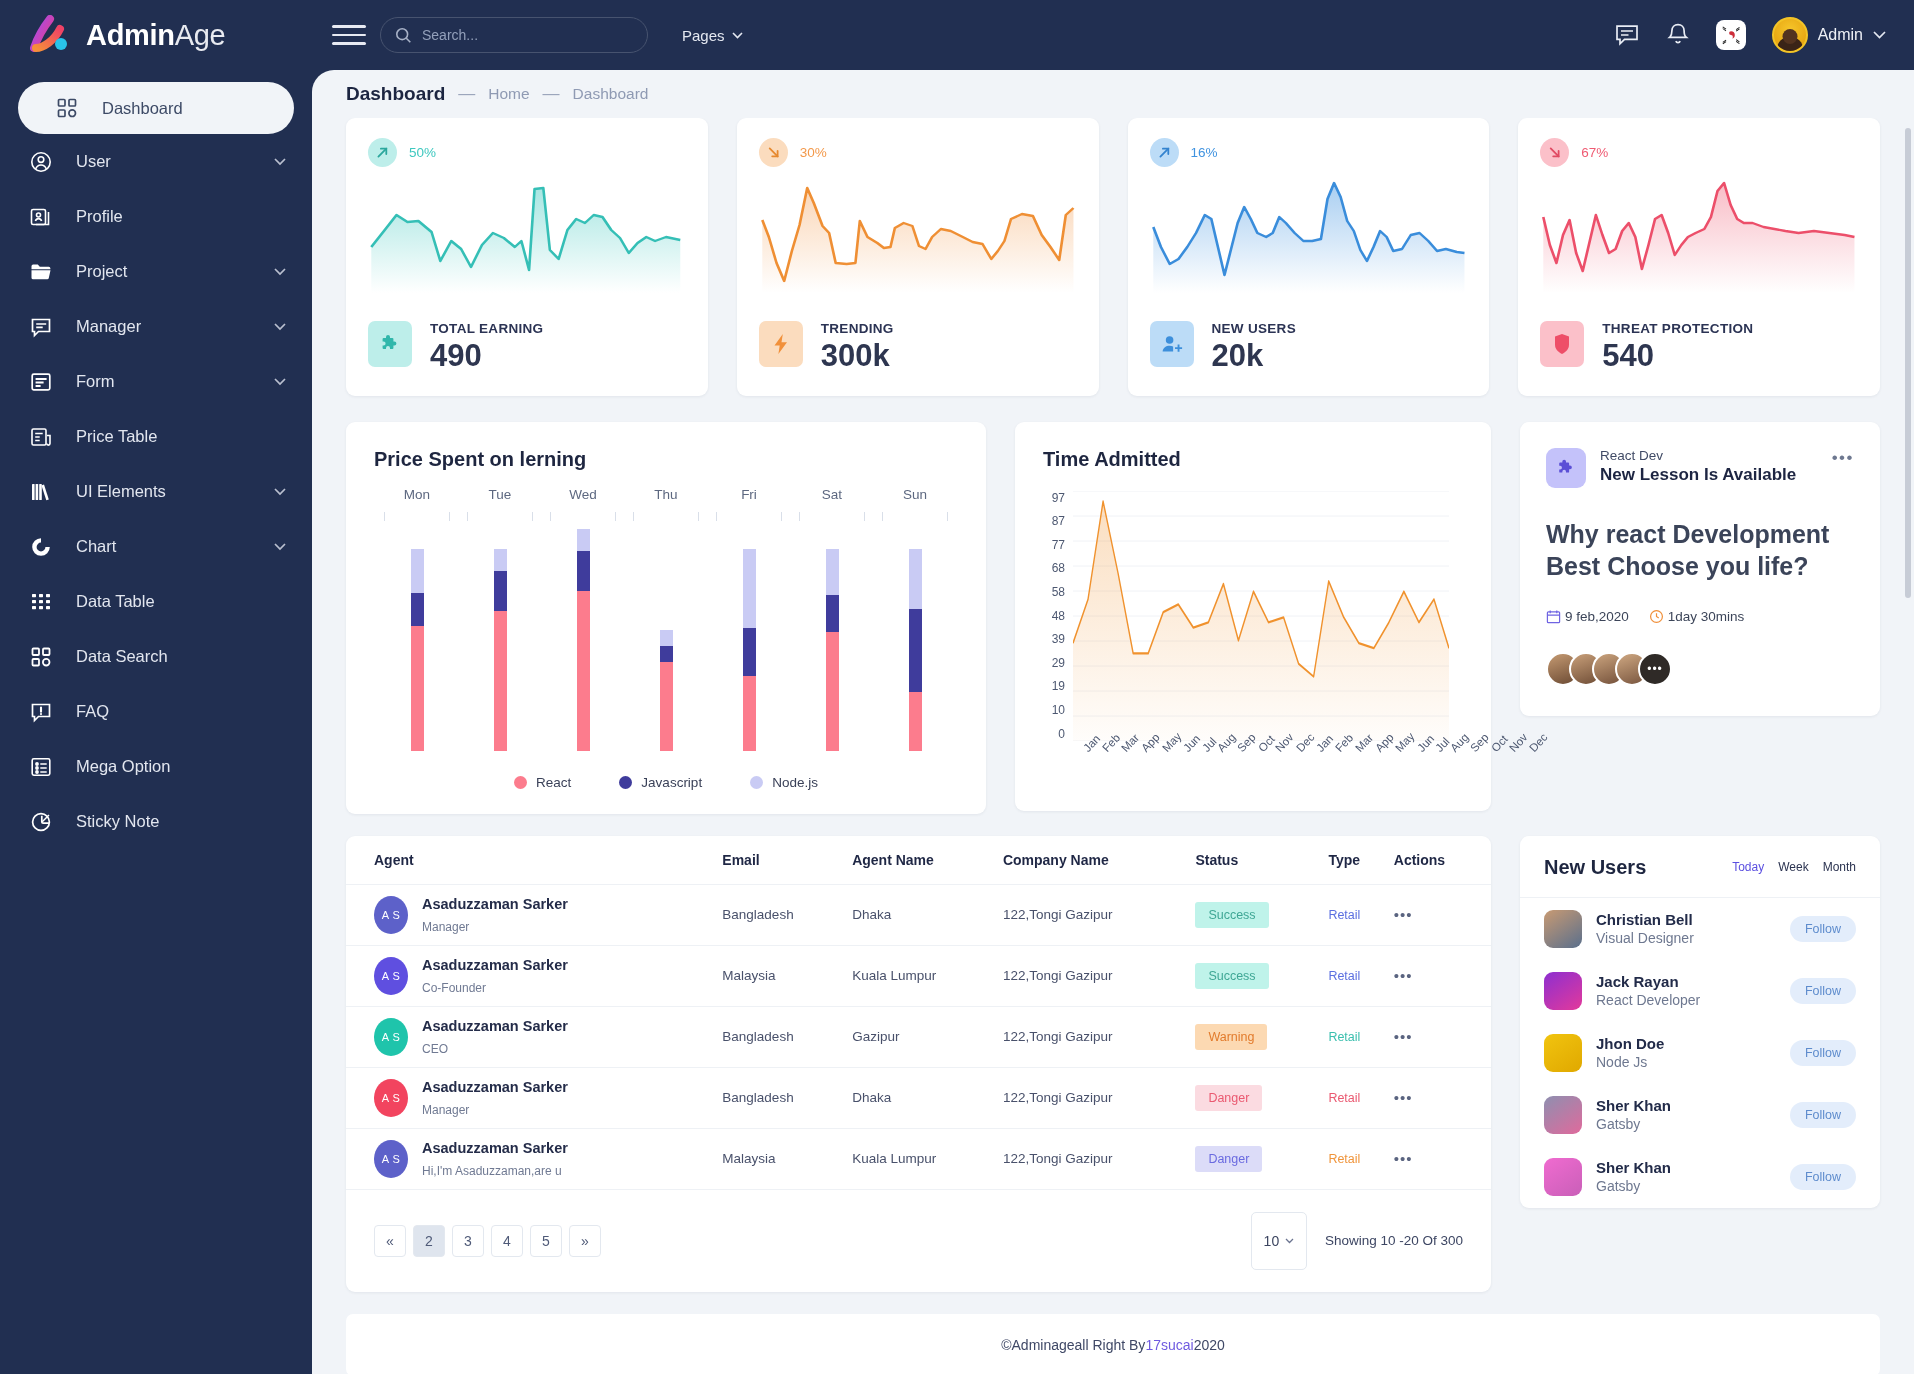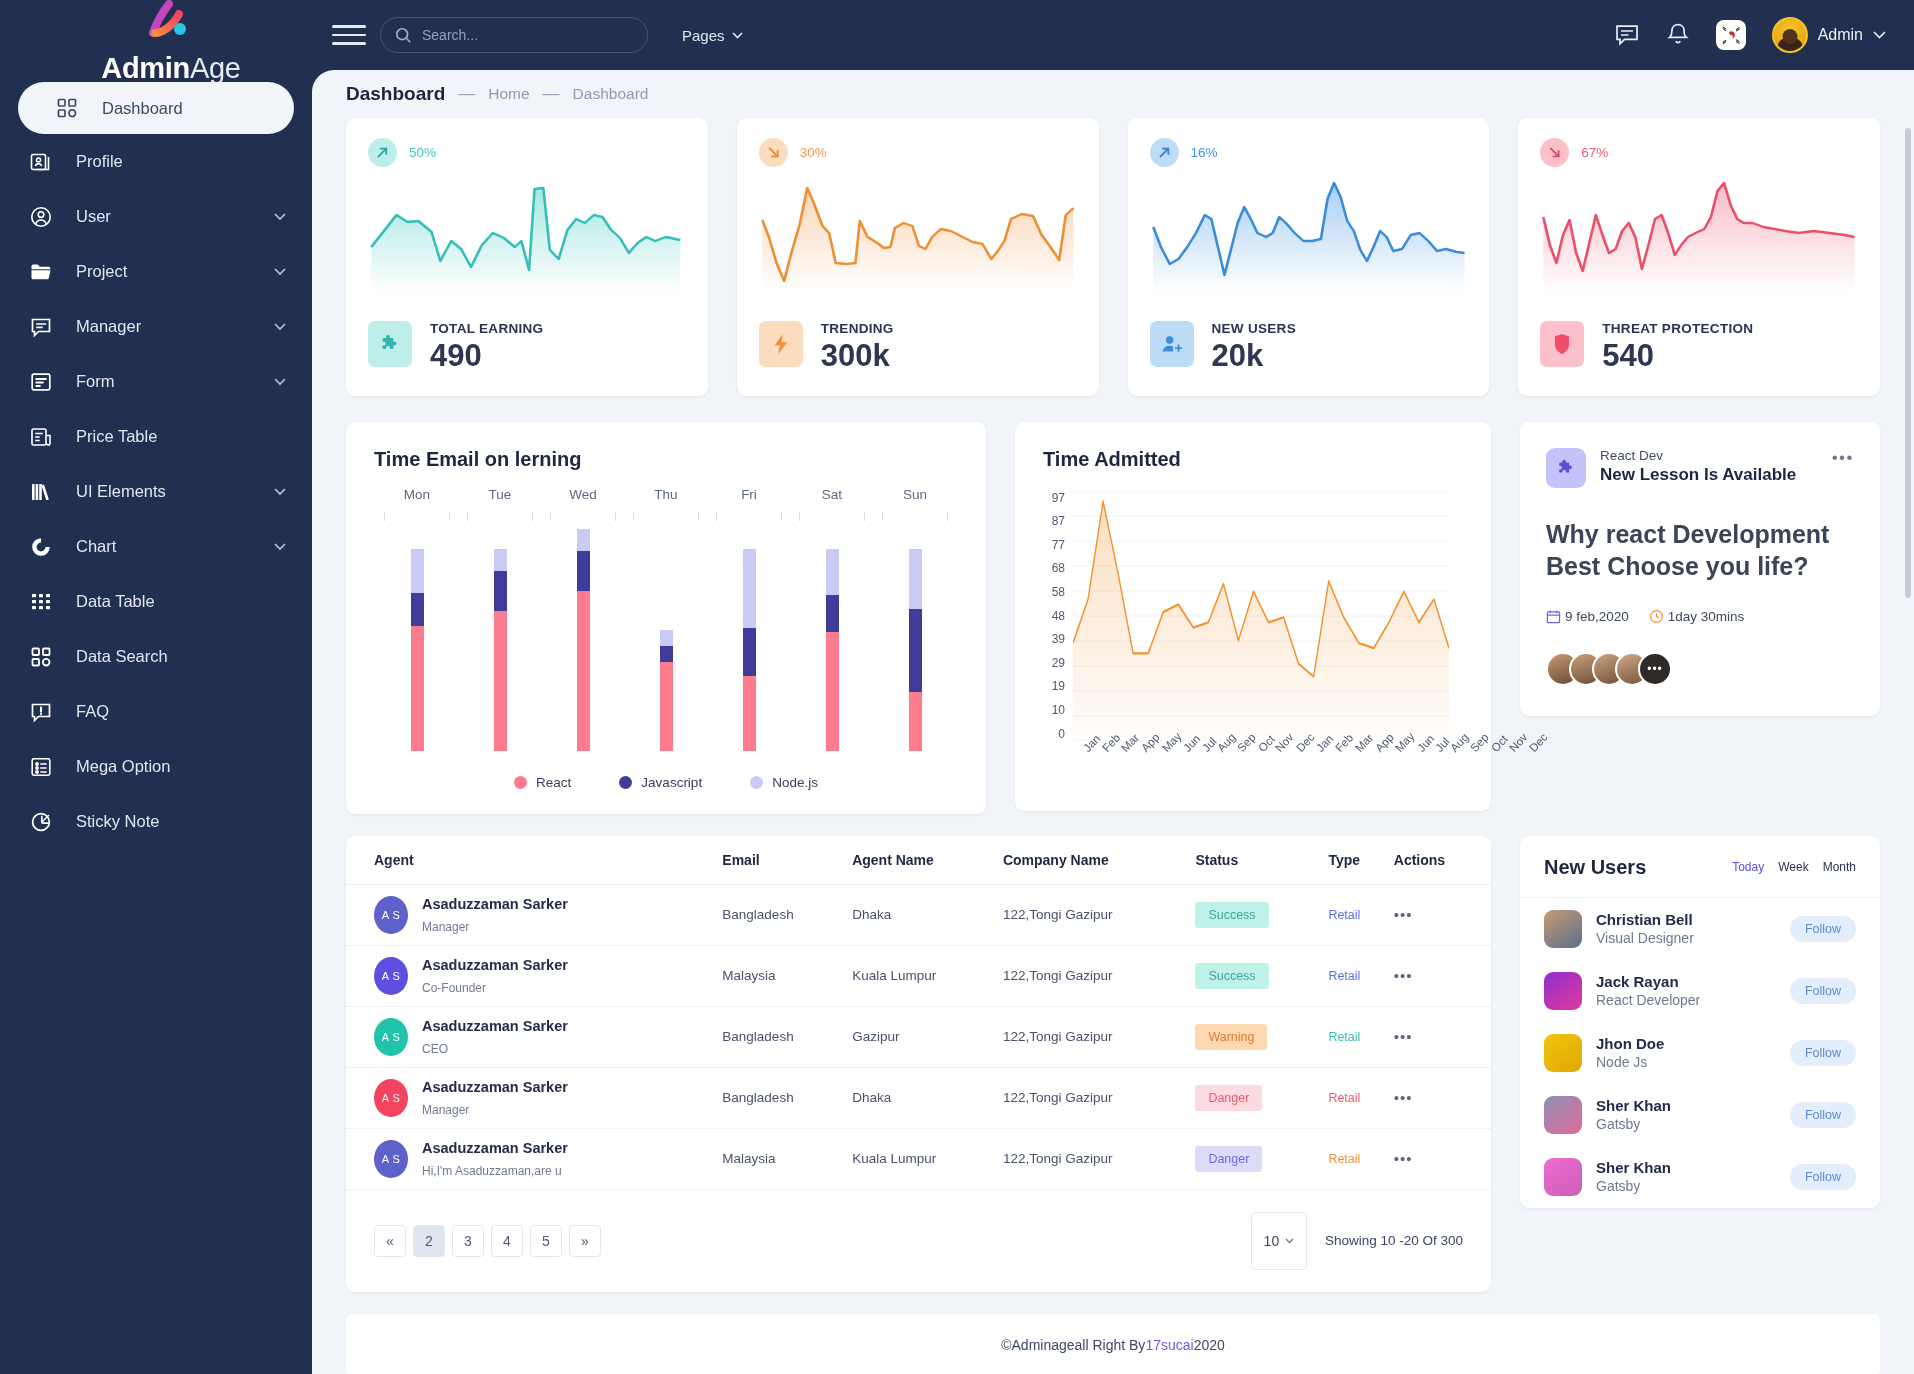--- a/index.html
+++ b/index.html
@@ -11,21 +11,21 @@
   }
   .app { display: flex; width: 1914px; height: 1374px; }
 
   
   .sidebar {
     width: 312px; flex: 0 0 312px;
     background: #212f51;
     position: relative;
     padding-top: 0;
   }
-  .brand { height: 70px; display: flex; align-items: center; padding-left: 30px; gap: 12px; flex-direction: column; }
+  .brand { height: 70px; display: flex; align-items: center; padding-left: 30px; gap: 12px; }
   .brand-logo { width: 44px; height: 40px; position: relative; }
   .brand-name { font-size: 29px; font-weight: bold; color: #ffffff; letter-spacing: -0.3px; }
   .brand-name .light { font-weight: 400; color: #e8eaf0; }
 
   .nav { margin-top: 12px; }
   .nav-item {
     height: 55px; display: flex; align-items: center;
     padding: 0 24px 0 28px; margin: 0 0 0 0;
     color: #e2e6ef; font-size: 16.5px;
     position: relative; cursor: pointer;
@@ -237,43 +237,43 @@
             <rect x="1.5" y="12" width="6.5" height="6.5" rx="1"></rect>
               <circle cx="15.2" cy="15.2" r="3.3"></circle>
           </svg>
         </span>
         <span class="label">Dashboard</span>
       </div>
 
       <div class="nav-item">
         <span class="ic">
           <svg class="i" width="22" height="22" viewBox="0 0 22 22" fill="none" stroke="#fff" stroke-width="1.6">
+              <circle cx="11" cy="11" r="9.2"></circle>
+              <circle cx="11" cy="8.6" r="2.8"></circle>
+              <path d="M5.6 18.2c.9-2.8 3-4.2 5.4-4.2s4.5 1.4 5.4 4.2"></path>
+            </svg>
+        </span>
+        <span class="label">User</span>
+        <span class="chev">
+            <svg class="i" width="12" height="8" viewBox="0 0 12 8" fill="none" stroke="#dfe4ef" stroke-width="1.7">
+              <path d="M1 1l5 5 5-5"></path>
+            </svg>
+          </span>
+      </div>
+
+      <div class="nav-item">
+        <span class="ic">
+          <svg class="i" width="22" height="22" viewBox="0 0 22 22" fill="none" stroke="#fff" stroke-width="1.6">
               <rect x="1.5" y="3.5" width="14" height="15" rx="1.6"></rect>
               <path d="M18.5 6v12.5H6"></path>
               <circle cx="8.5" cy="9" r="2"></circle>
               <path d="M5.4 15c.5-1.6 1.8-2.4 3.1-2.4s2.6.8 3.1 2.4"></path>
             </svg>
         </span>
         <span class="label">Profile</span>
-      </div>
-
-      <div class="nav-item">
-        <span class="ic">
-          <svg class="i" width="22" height="22" viewBox="0 0 22 22" fill="none" stroke="#fff" stroke-width="1.6">
-              <circle cx="11" cy="11" r="9.2"></circle>
-              <circle cx="11" cy="8.6" r="2.8"></circle>
-              <path d="M5.6 18.2c.9-2.8 3-4.2 5.4-4.2s4.5 1.4 5.4 4.2"></path>
-            </svg>
-        </span>
-        <span class="label">User</span>
-        <span class="chev">
-            <svg class="i" width="12" height="8" viewBox="0 0 12 8" fill="none" stroke="#dfe4ef" stroke-width="1.7">
-              <path d="M1 1l5 5 5-5"></path>
-            </svg>
-          </span>
       </div>
 
       <div class="nav-item">
         <span class="ic">
           <svg class="i" width="22" height="20" viewBox="0 0 22 20" fill="#fff">
               <path d="M1.5 4.2A1.7 1.7 0 013.2 2.5h4.6l2 2.3h8.9a1.7 1.7 0 011.7 1.7v.7H1.5z"></path>
               <path d="M1.5 8.2h19L18.8 16a1.6 1.6 0 01-1.6 1.3H3.1A1.6 1.6 0 011.5 15.7z"></path>
             </svg>
         </span>
         <span class="label">Project</span>
@@ -646,21 +646,21 @@
                 <div class="stat-title">THREAT PROTECTION</div>
                 <div class="stat-value">540</div>
               </span>
             </div>
           </div>
         </div>
 
         <div class="mid-row">
 
           <div class="card learn-card">
-            <div class="card-title">Time Email on lerning</div>
+            <div class="card-title">Price Spent on lerning</div>
             <div class="bars" id="barsHost">
                 <div class="bar-col">
                   <div class="bar-day">Mon</div>
                   <div class="bar-tickrow"></div>
                   <div class="bar-stack">
                     <div class="seg-node" style="height: 44.4px;"></div>
                     <div class="seg-js" style="height: 32.2909px;"></div>
                     <div class="seg-react" style="height: 125.127px;"></div>
                   </div>
                 </div>

